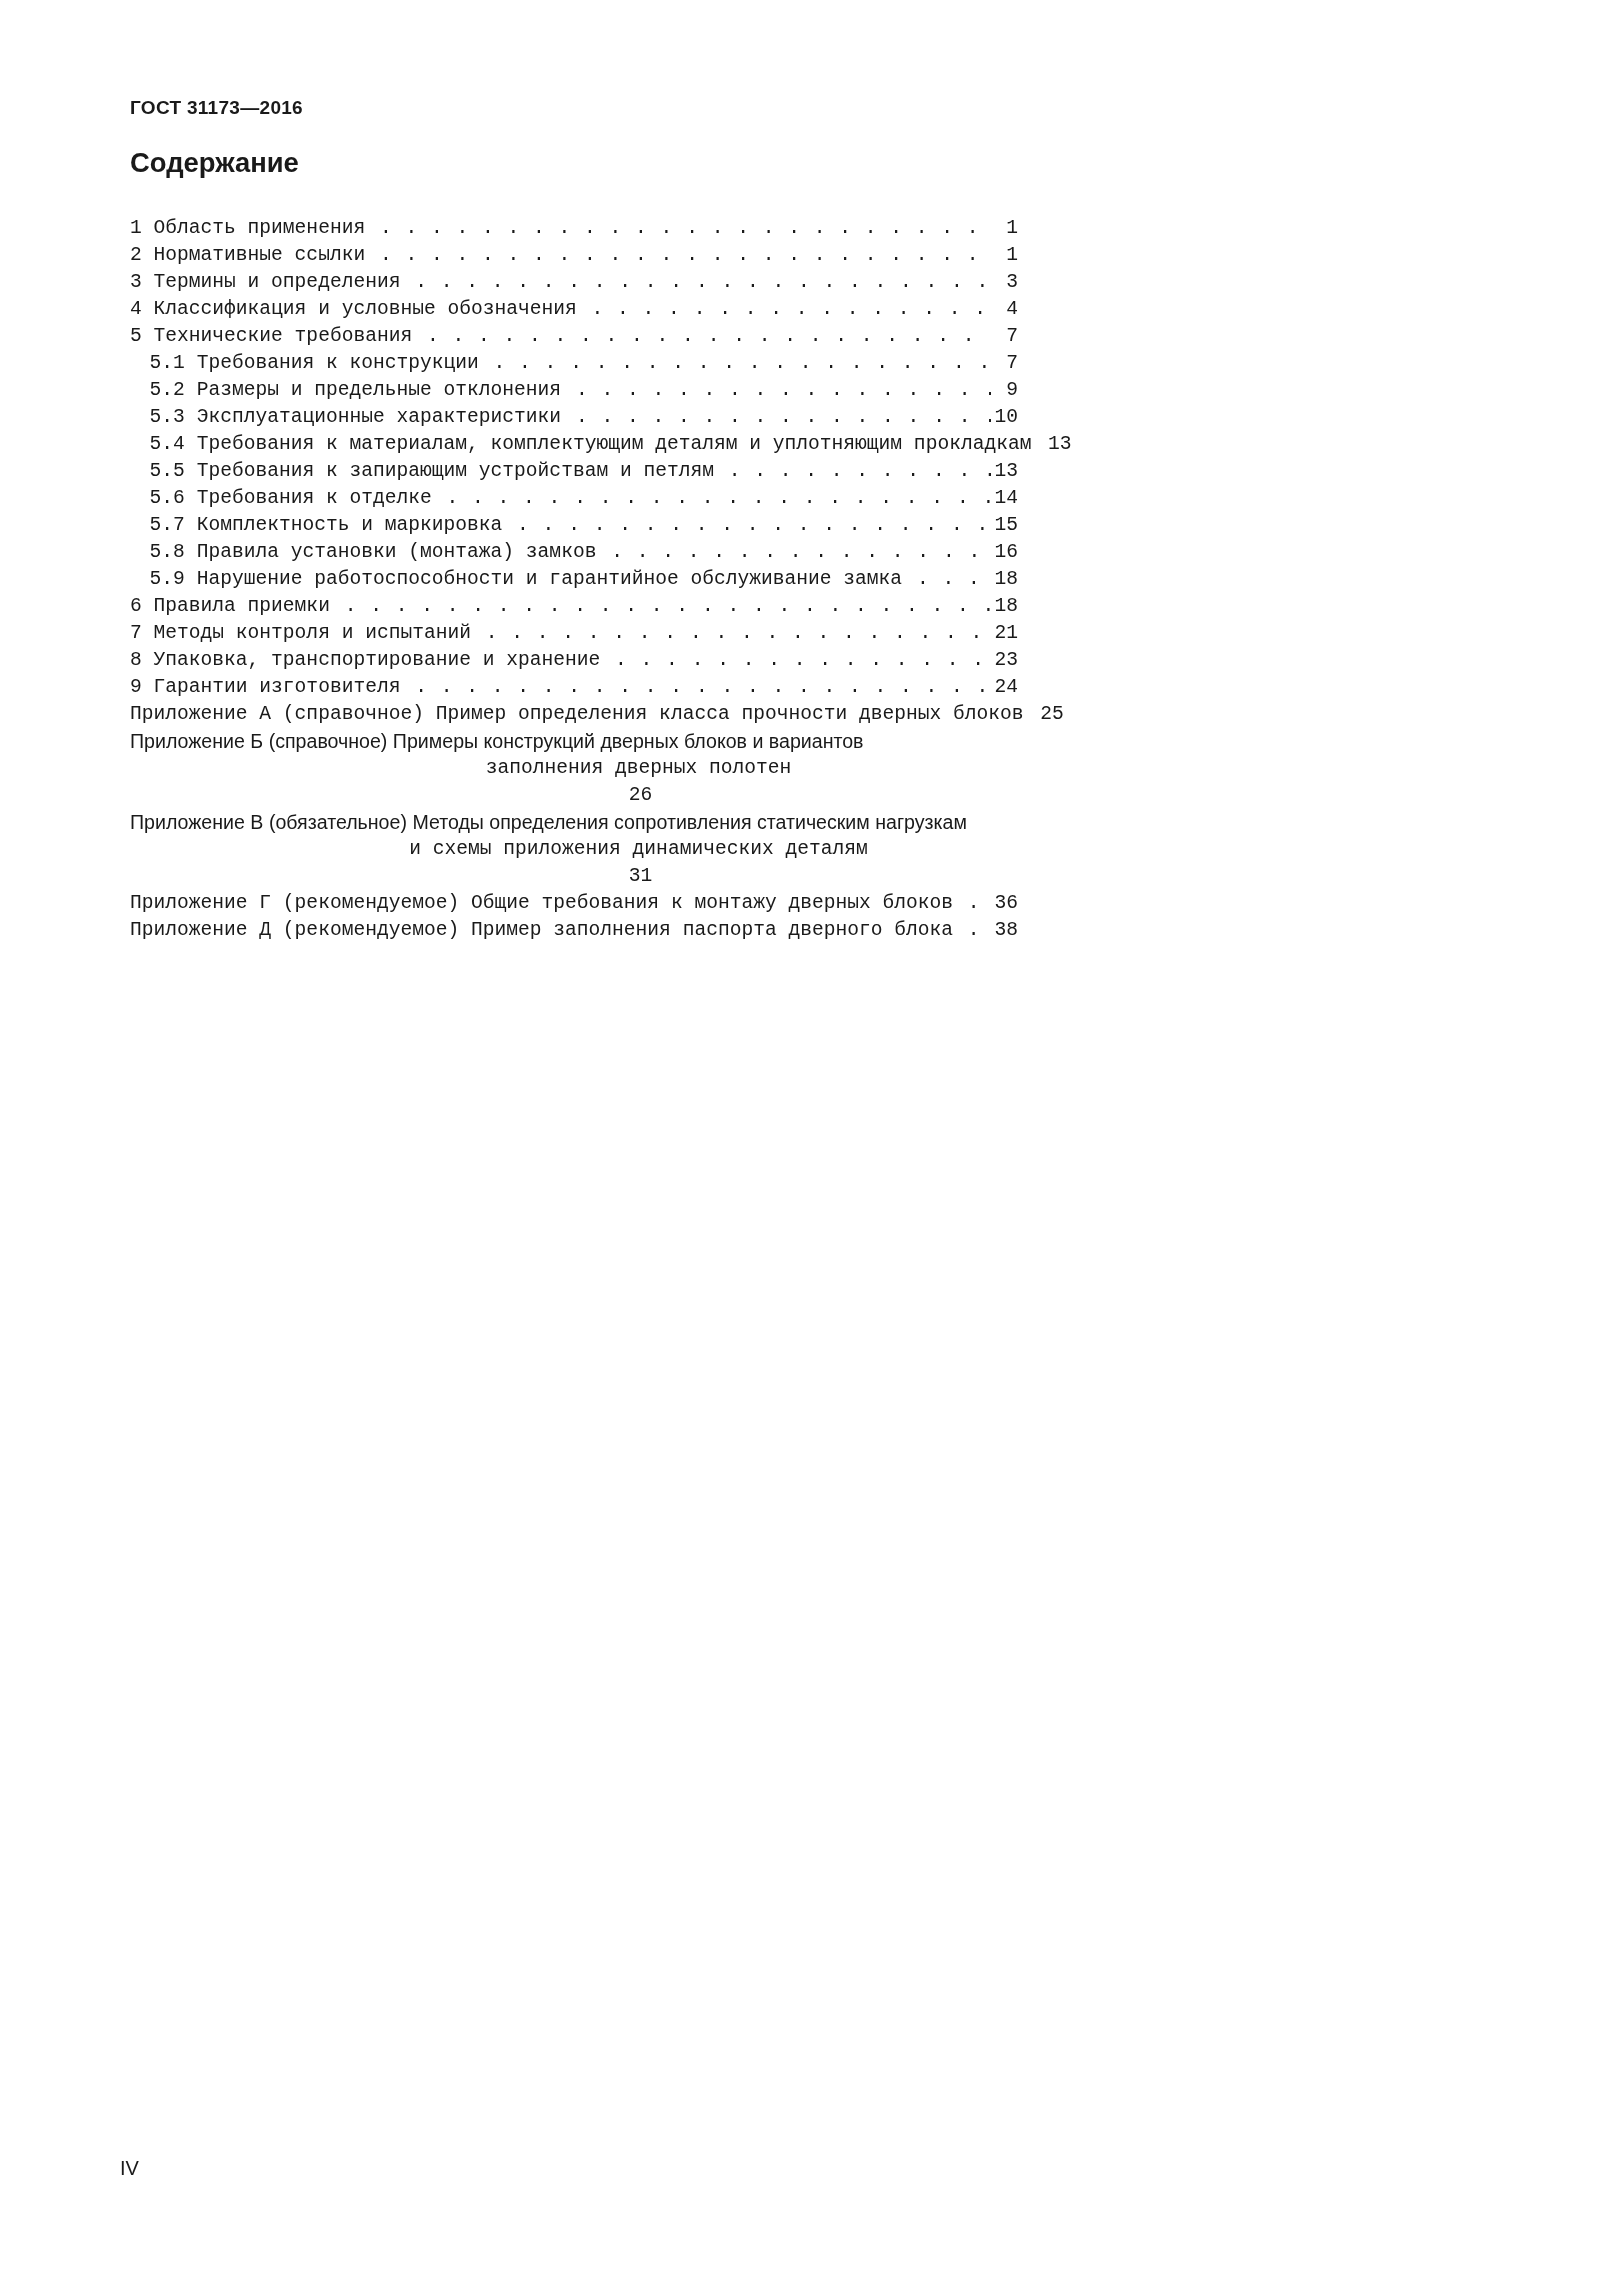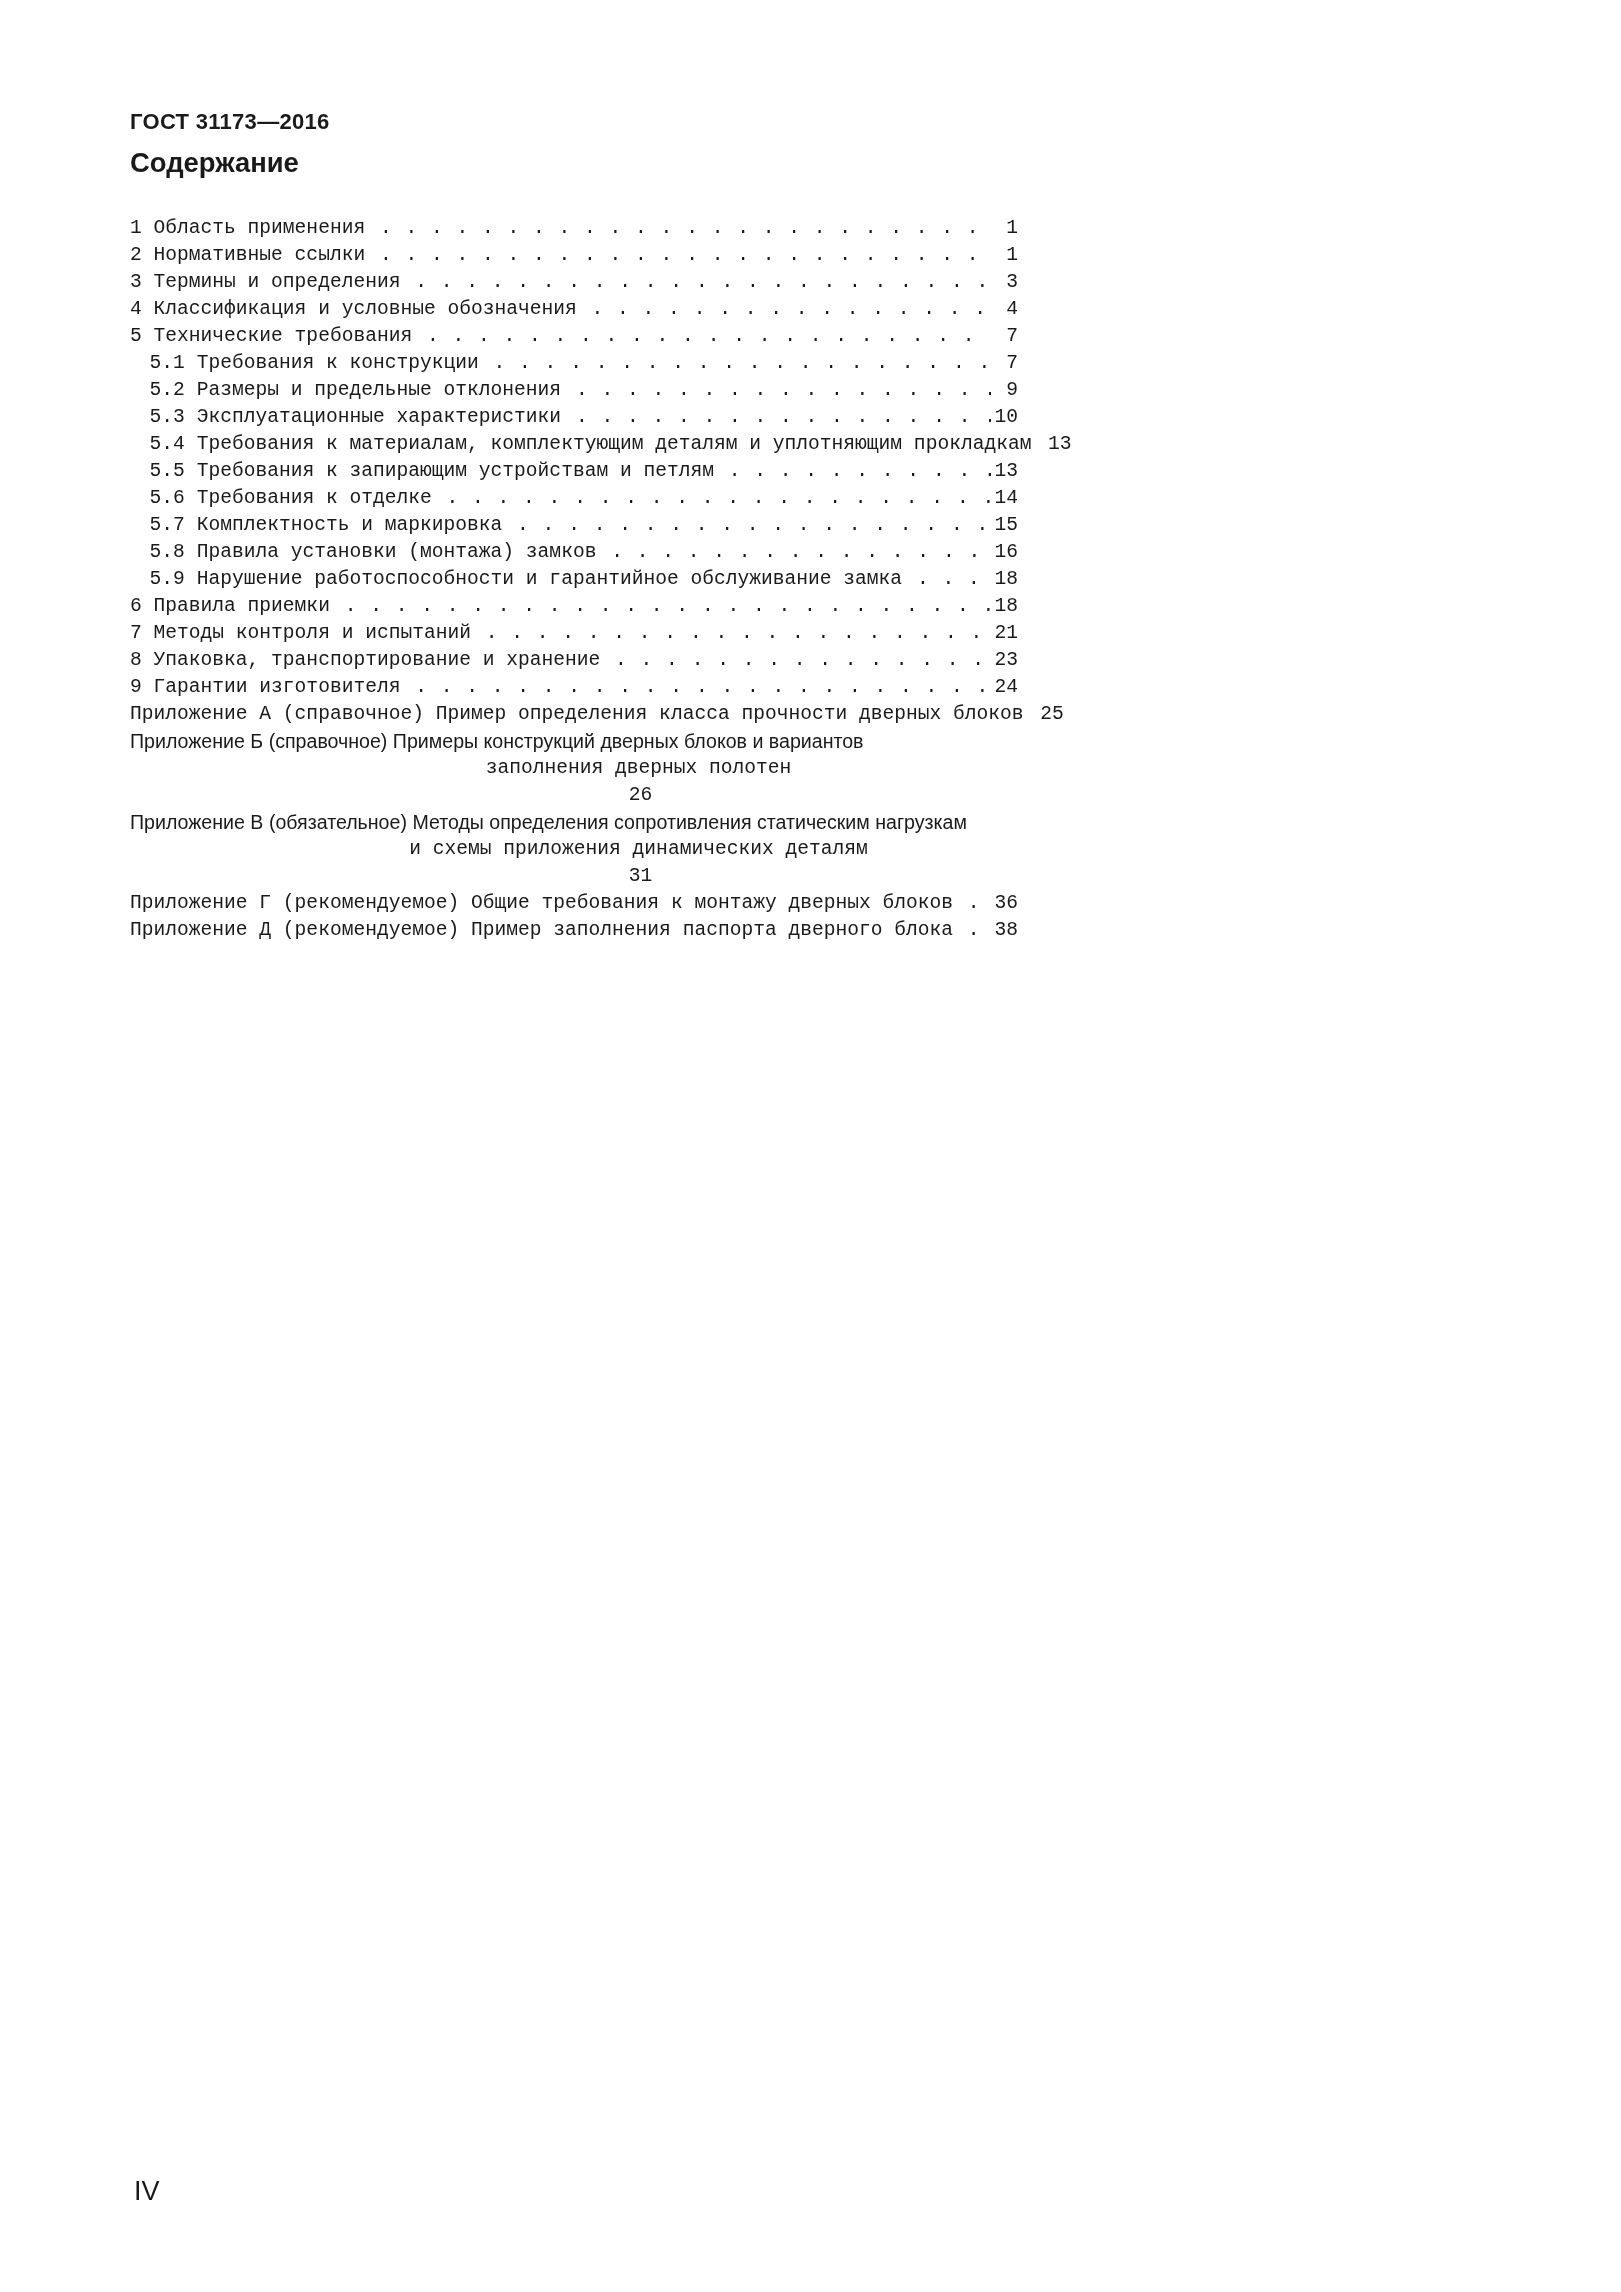--- a/index.html
+++ b/index.html
@@ -13,24 +13,23 @@
     height: 2293px;
     background: #ffffff;
     font-family: "Liberation Sans", sans-serif;
     color: #1a1a1a;
     overflow: hidden;
   }
   .doc-header {
     position: absolute;
     left: 130px;
     top: 97px;
-    font-size: 22px;
+    font-size: 19px;
     font-weight: 700;
     letter-spacing: 0.3px;
-    margin-top: 12px;
   }
   .doc-title {
     position: absolute;
     left: 130px;
     top: 147px;
     width: 888px;
     margin: 0;
     text-align: left;
     font-size: 27.4px;
     font-weight: 700;
@@ -71,24 +70,23 @@
     padding: 0 2.9px 0 2px;
     letter-spacing: 1px;
   }
   .toc-page {
     flex: 0 0 auto;
     min-width: 27.4px;
     text-align: right;
   }
   .doc-footer {
     position: absolute;
-    left: 134px;
+    left: 120px;
     top: 2157px;
-    font-size: 27px;
-    margin-top: 19px;
+    font-size: 20px;
   }
 </style>
 </head>
 <body>
 
 <div class="sheet">
   <div class="doc-header">ГОСТ 31173—2016</div>
 
   <div class="doc-title">Содержание</div>
 

